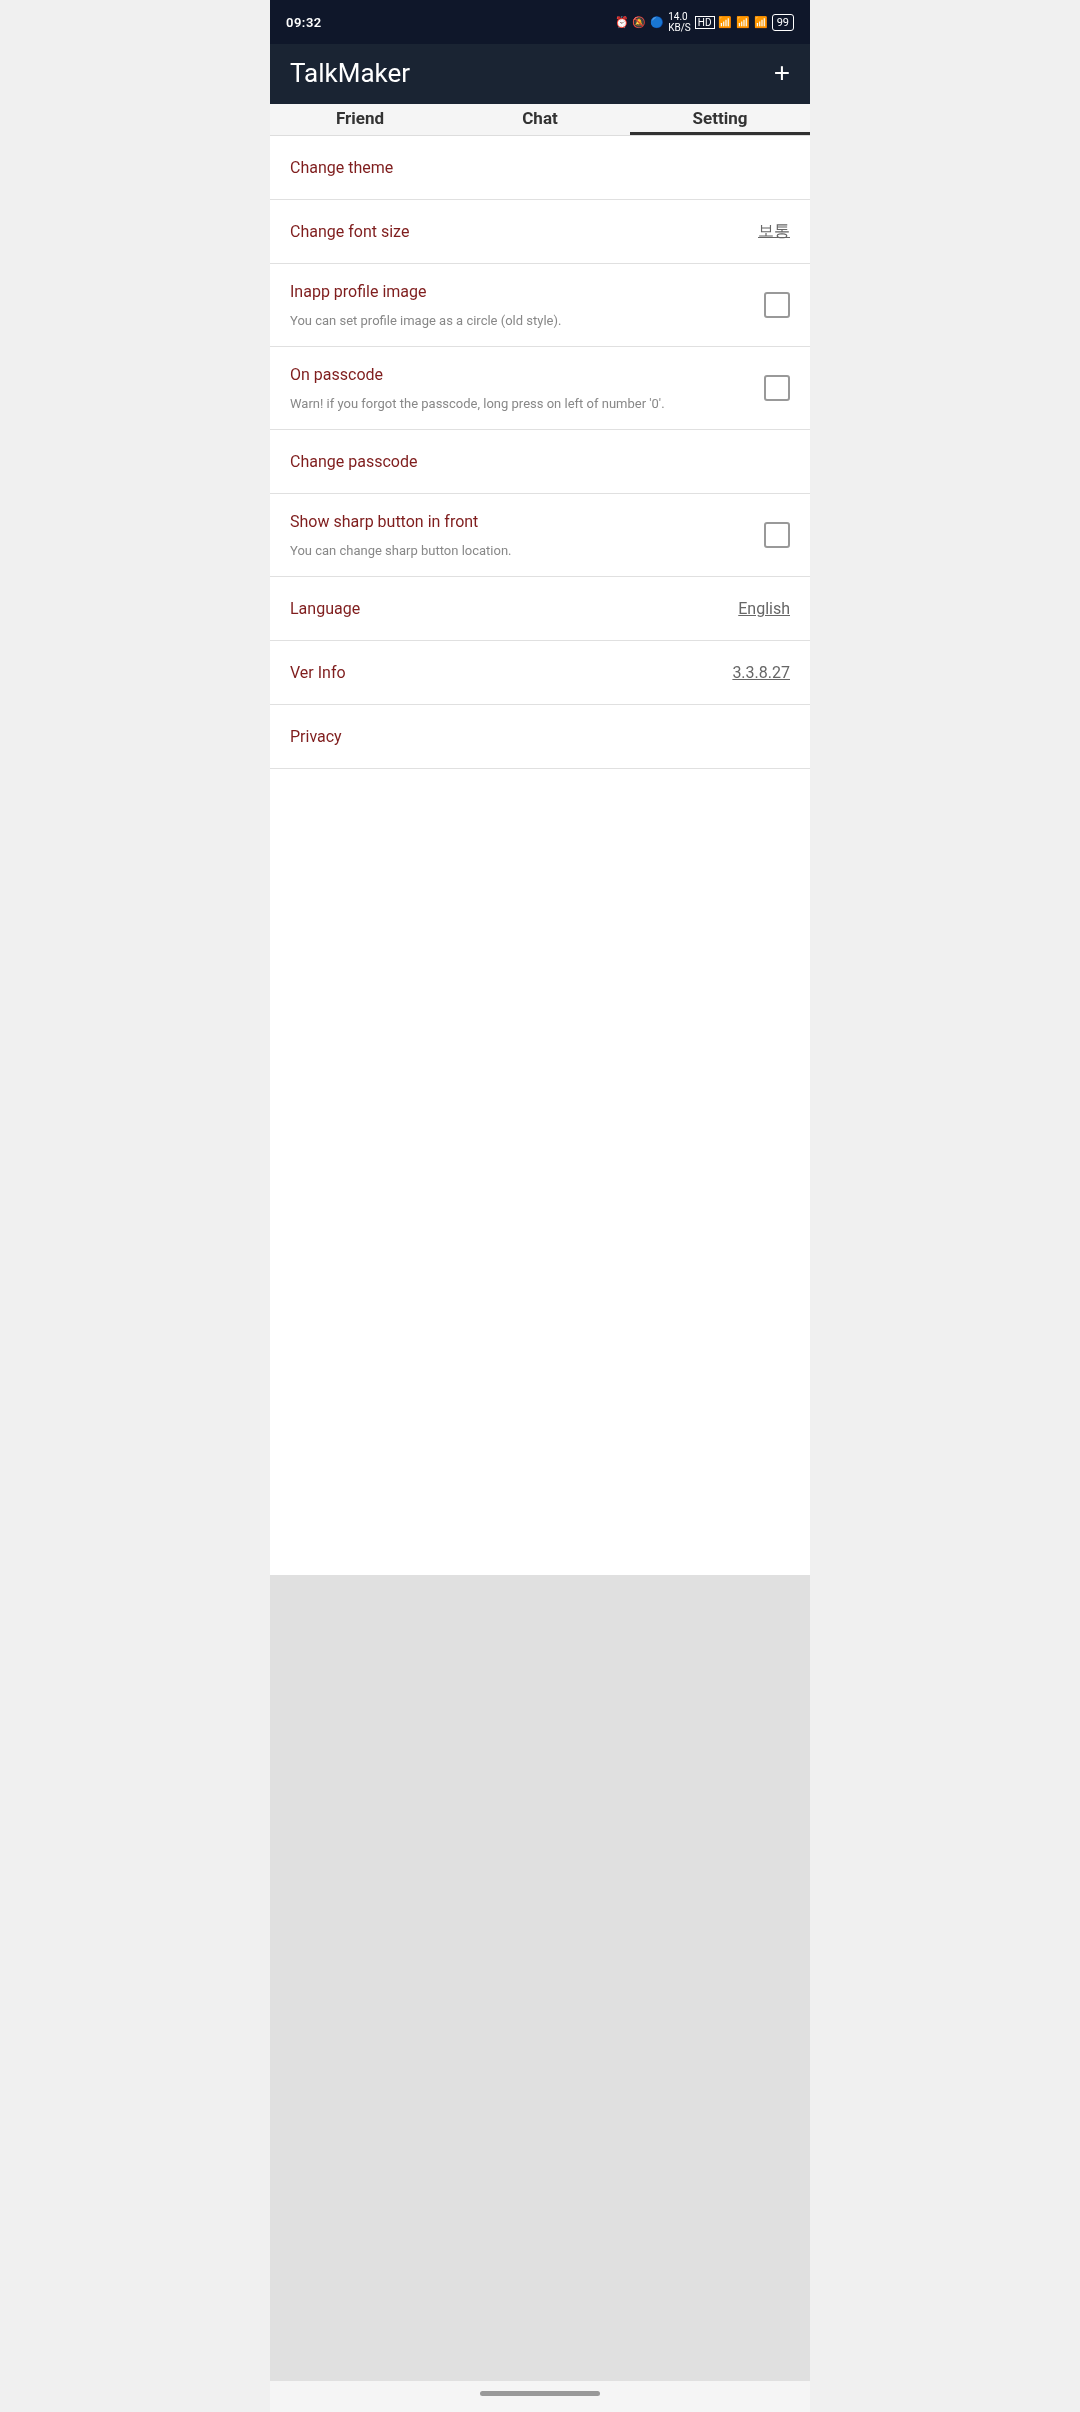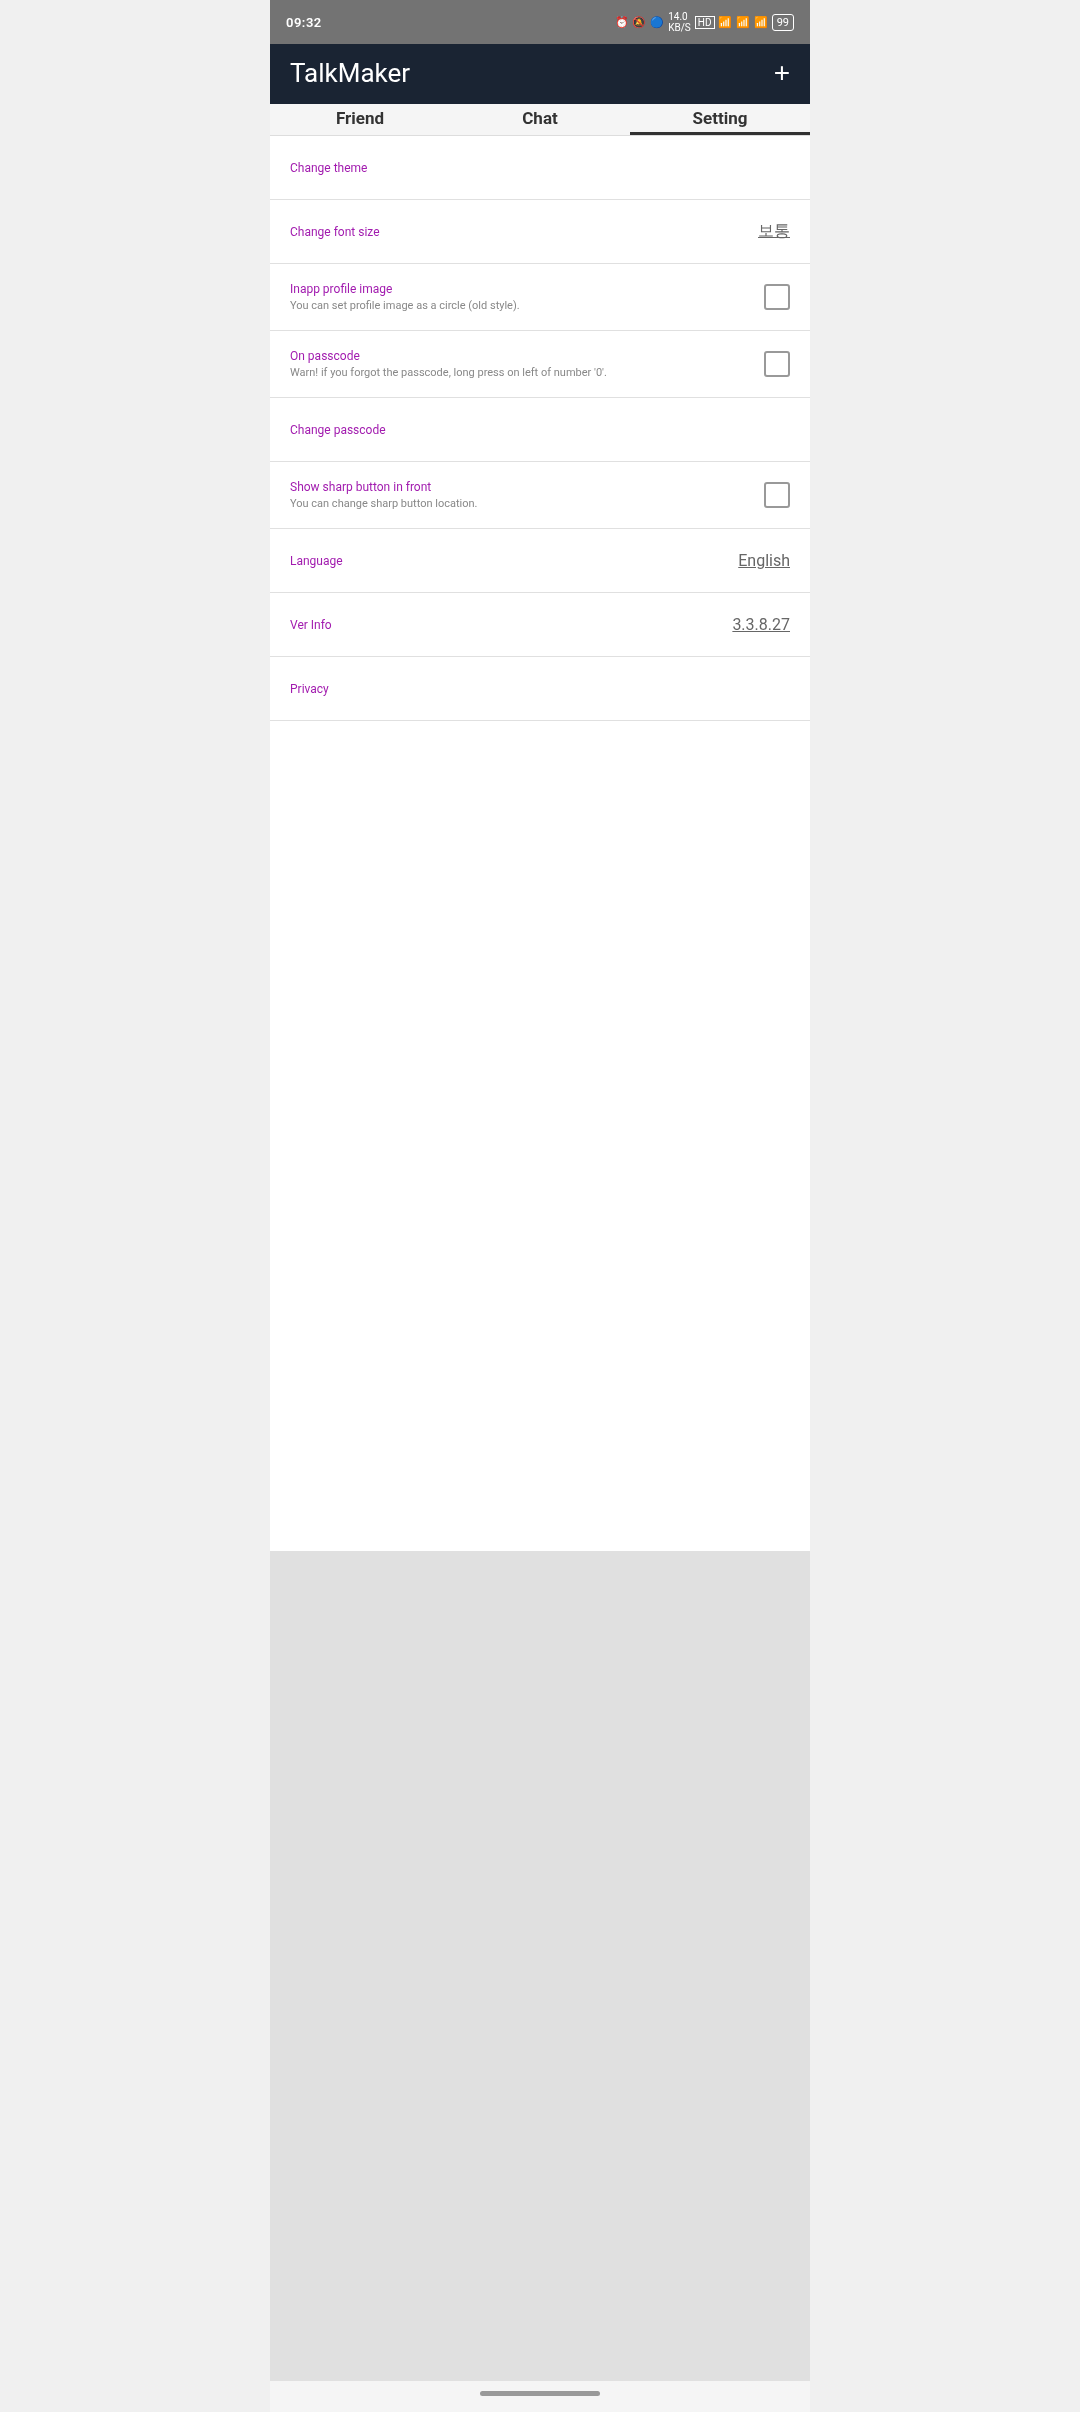--- a/index.html
+++ b/index.html
@@ -11,21 +11,21 @@
       width: 100%;
       max-width: 540px;
       margin: 0 auto;
       min-height: 100vh;
       display: flex;
       flex-direction: column;
     }
 
     
     .status-bar {
-      background: #737373;
+      background: #0f172a;
       color: white;
       display: flex;
       justify-content: space-between;
       align-items: center;
       padding: 22px 16px;
       height: 40px;
       font-size: 13px;
     }
     .status-left { font-weight: 600; letter-spacing: 0.5px; }
     .status-right {
@@ -95,28 +95,28 @@
       background: white;
       cursor: pointer;
       min-height: 64px;
     }
 
     .setting-item-content {
       flex: 1;
     }
 
     .setting-label {
-      font-size: 12px;
-      color: #a21caf;
+      font-size: 16px;
+      color: #7f1d1d;
     }
 
     .setting-sublabel {
-      font-size: 11px;
+      font-size: 13px;
       color: #888;
-      margin-top: 3px;
+      margin-top: 12px;
     }
 
     .setting-value {
       font-size: 16px;
       color: #666;
       margin-left: 12px;
       white-space: nowrap;
       text-decoration: underline;
     }
 

